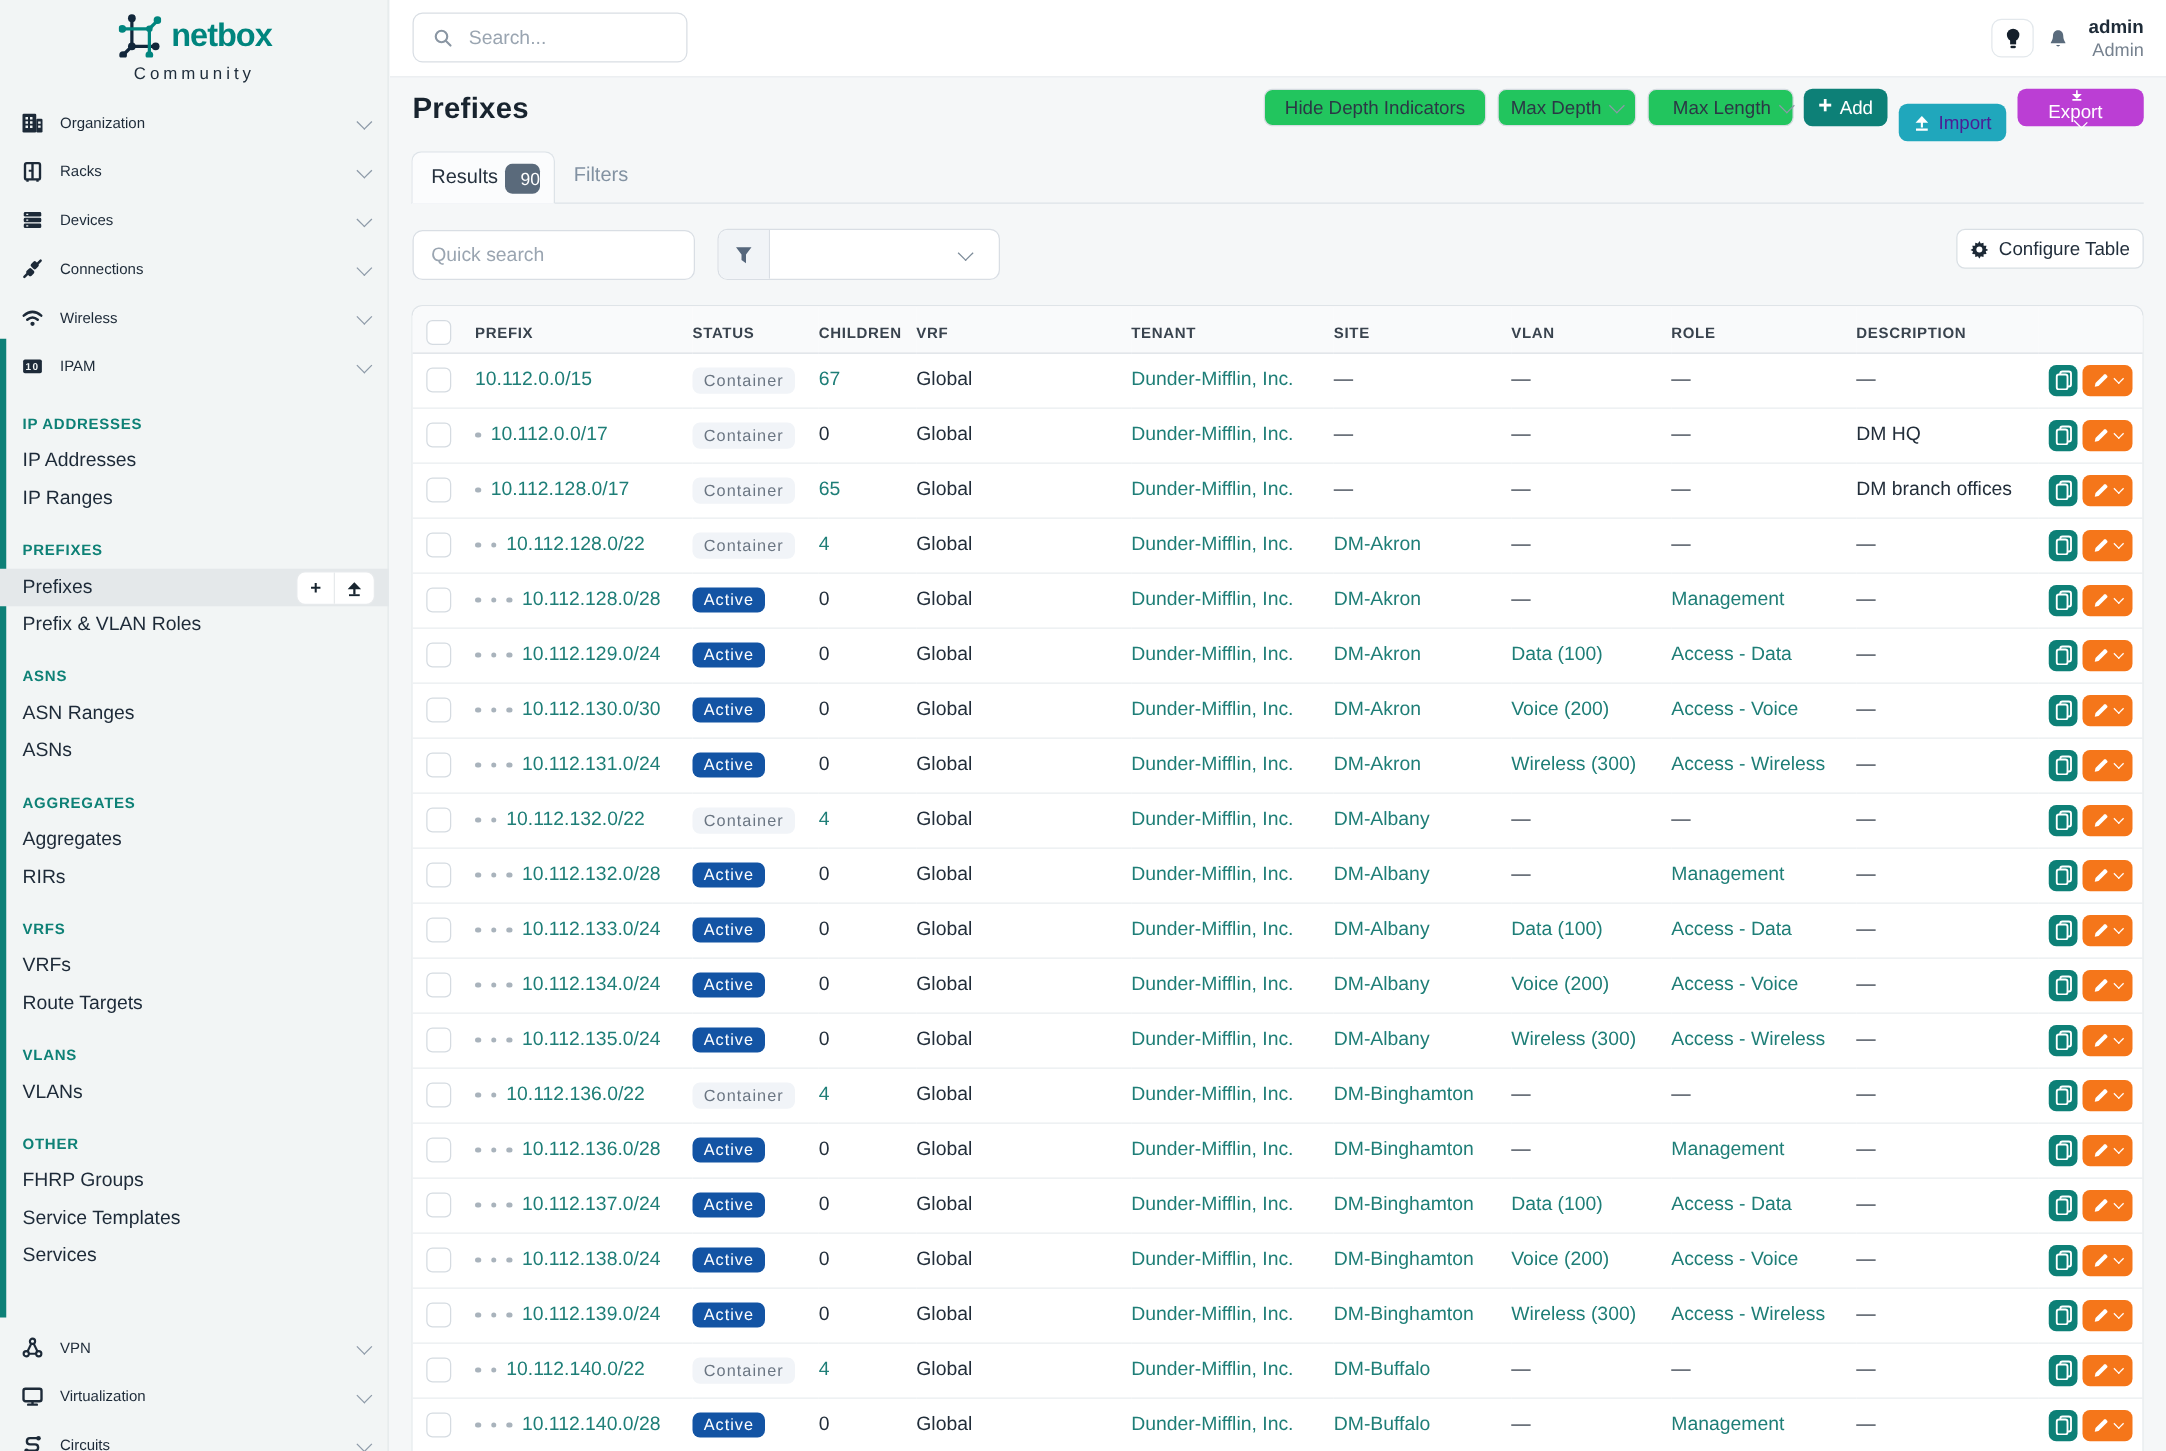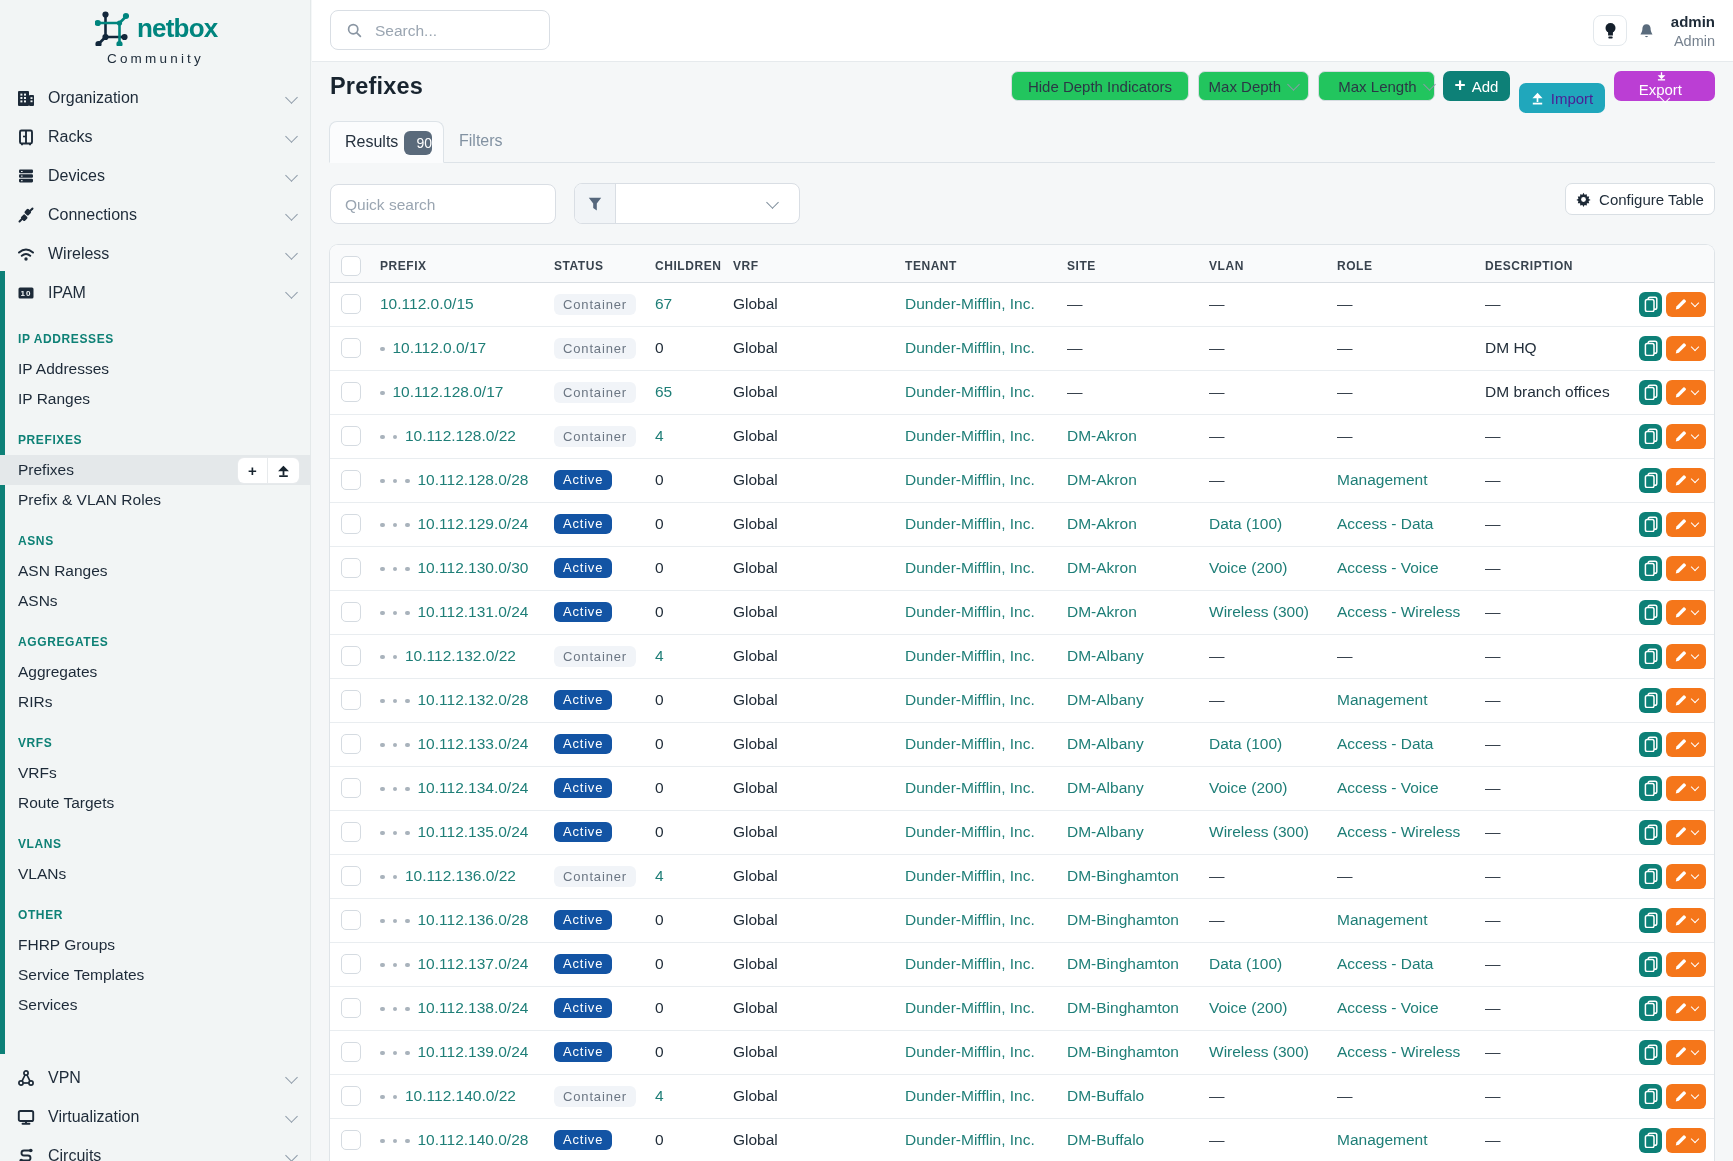--- a/index.html
+++ b/index.html
@@ -4,21 +4,21 @@
 *{margin:0;padding:0;box-sizing:border-box;}
 html,body{width:1733px;height:1161px;overflow:hidden;}
 body{font-family:"Liberation Sans",sans-serif;background:#f5f7f8;color:#1e2b38;position:relative;}
 a{text-decoration:none;}
 
 #sidebar{position:absolute;left:0;top:0;width:311px;height:1161px;background:#f2f5f5;border-right:1px solid #e4e9ea;}
 #tealbar{position:absolute;left:0;top:271px;width:5px;height:783px;background:#0d8077;}
 #logo{position:absolute;left:0;top:0;width:311px;text-align:center;}
 .menu-item{position:relative;height:39px;display:flex;align-items:center;}
 .menu-item .mi-icon{position:absolute;left:17px;width:18px;height:18px;}
-.menu-item .mi-label{position:absolute;left:48px;font-size:16px;color:#1d2a38;}
+.menu-item .mi-label{position:absolute;left:48px;font-size:12px;color:#1d2a38;}
 .menu-item .mi-chev{position:absolute;right:15px;top:50%;margin-top:-5px;}
 .grp-head{height:20px;margin-top:16px;margin-bottom:5px;line-height:20px;padding-left:18px;font-size:12px;font-weight:bold;letter-spacing:.6px;color:#0e8176;}
 .sub-item{height:30px;line-height:30px;padding-left:18px;font-size:15.5px;color:#1d2a38;position:relative;}
 .sub-item.active{background:#e4e8ea;}
 .chev{display:inline-block;width:9px;height:9px;border-right:1.8px solid #8d9aa8;border-bottom:1.8px solid #8d9aa8;transform:rotate(45deg);}
 
 #topbar{position:absolute;left:312px;top:0;width:1421px;height:62px;background:#fff;border-bottom:1px solid #e6eaed;}
 #searchbox{position:absolute;left:18px;top:10px;width:220px;height:40px;background:#fff;border:1px solid #d9dee4;border-radius:8px;}
 #searchbox .ph{position:absolute;left:44px;top:11px;font-size:15.5px;color:#9aa5b1;}
 #lightbtn{position:absolute;left:1281px;top:15px;width:34px;height:31px;background:#fff;border:1px solid #e3e8ec;border-radius:8px;display:flex;align-items:center;justify-content:center;}

